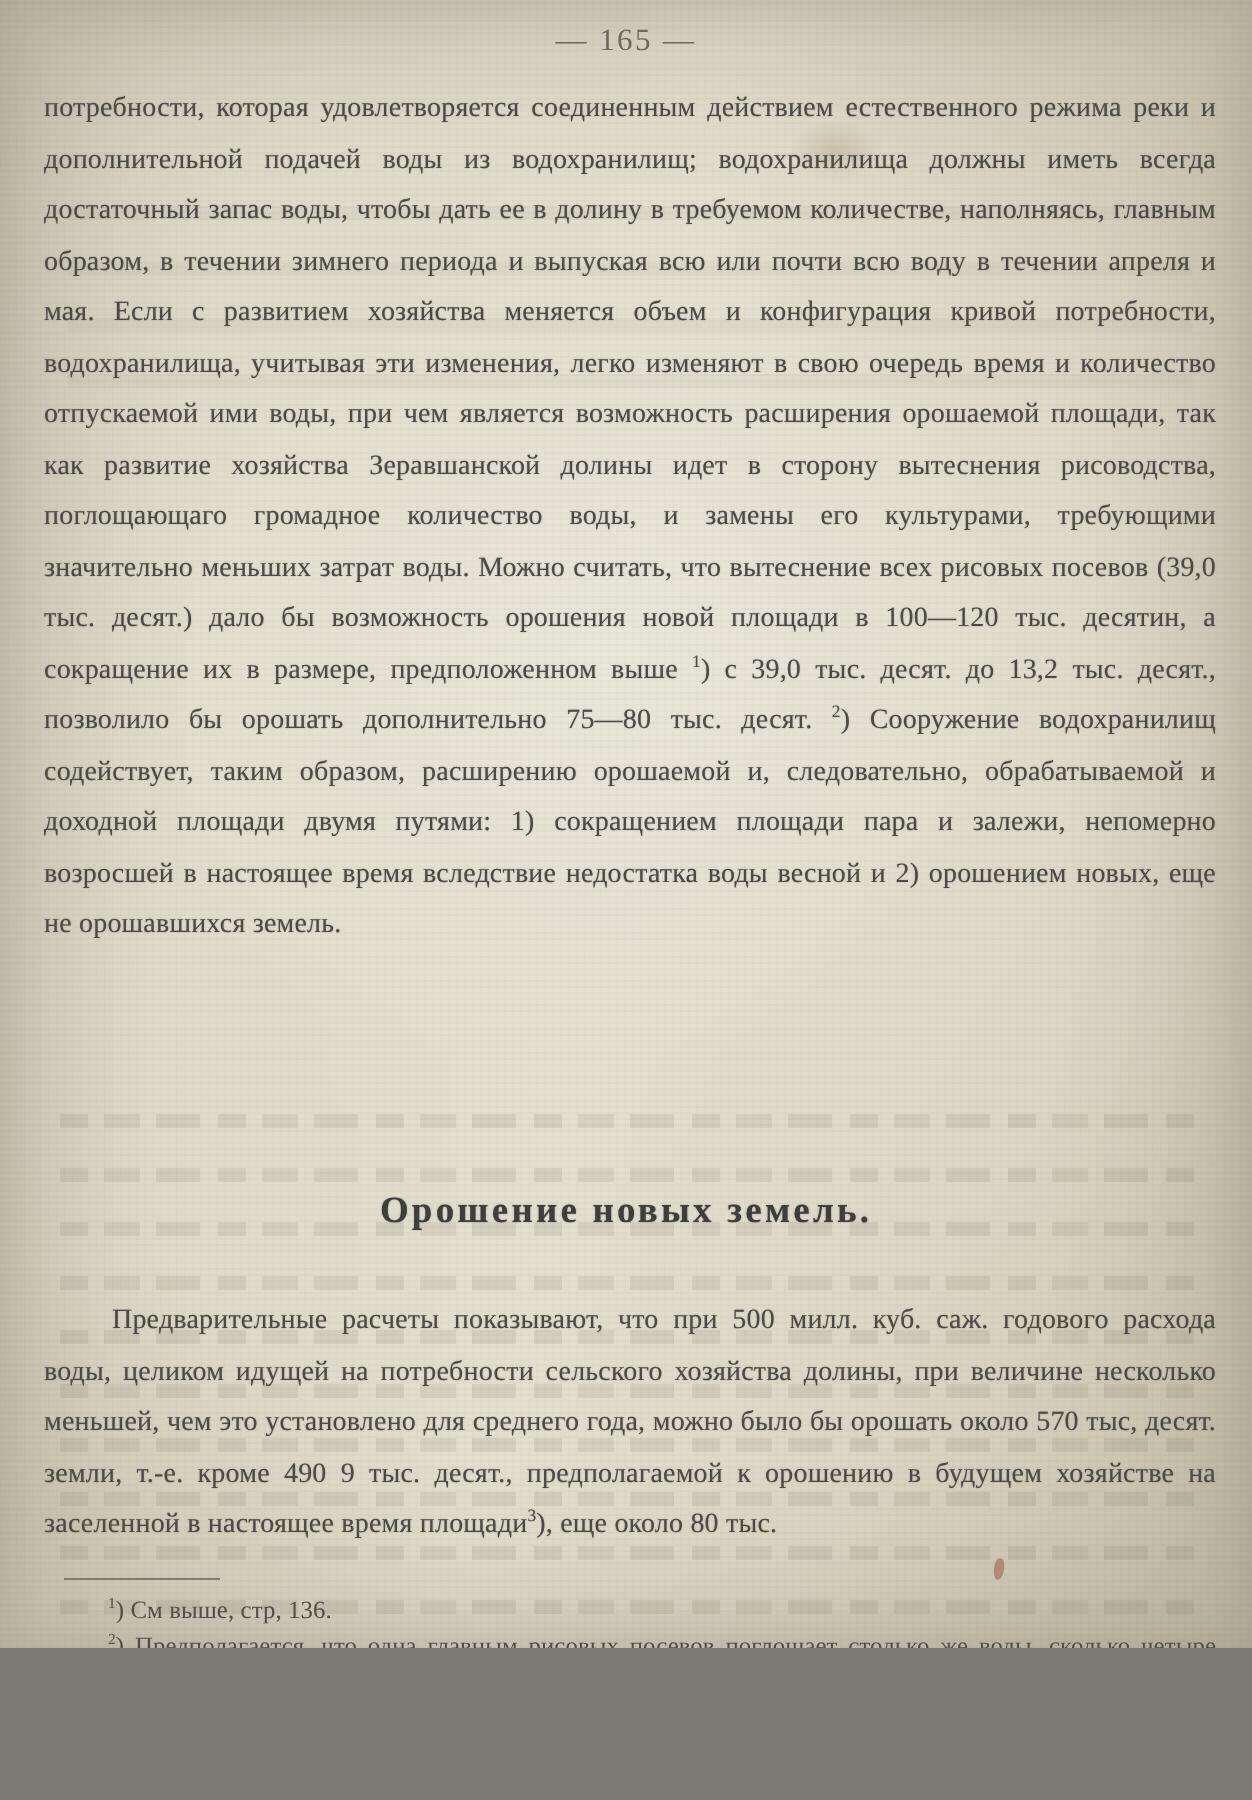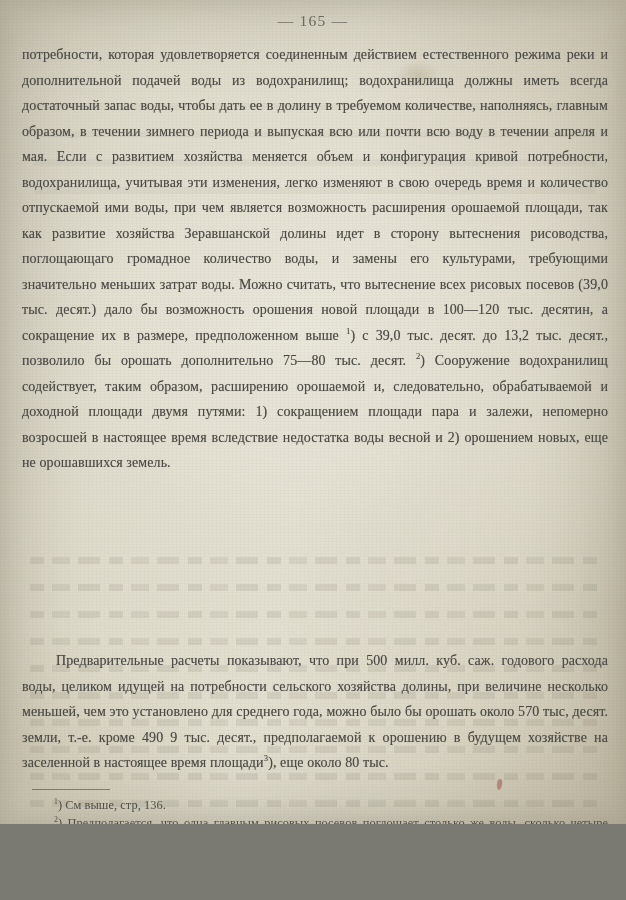--- a/index.html
+++ b/index.html
@@ -210,20 +210,21 @@
   <div class="mark" id="mark-red-2"></div>
 
   <div id="content">
 
     <div class="folio">— 165 —</div>
 
     <div class="body-block">
       <p class="para"><span>потребности, которая удовлетворяется соединенным действием естественного режима реки и дополнительной подачей воды из водохранилищ; водохранилища должны иметь всегда достаточный запас воды, чтобы дать ее в долину в требуемом количестве, наполняясь, главным образом, в течении зимнего периода и выпуская всю или почти всю воду в течении апреля и мая. Если с развитием хозяйства меняется объем и конфигурация кривой потребности, водохранилища, учитывая эти изменения, легко изменяют в свою очередь время и количество отпускаемой ими воды, при чем является возможность расширения орошаемой площади, так как развитие хозяйства Зеравшанской долины идет в сторону вытеснения рисоводства, поглощающаго громадное количество воды, и замены его культурами, требующими значительно меньших затрат воды. Можно считать, что вытеснение всех рисовых посевов (39,0 тыс. десят.) дало бы возможность орошения новой площади в 100—120 тыс. десятин, а сокращение их в размере, предположенном выше </span><sup>1</sup><span>) с 39,0 тыс. десят. до 13,2 тыс. десят., позволило бы орошать дополнительно 75—80 тыс. десят. </span><sup>2</sup><span>) Сооружение водохранилищ содействует, таким образом, расширению орошаемой и, следовательно, обрабатываемой и доходной площади двумя путями: 1) сокращением площади пара и залежи, непомерно возросшей в настоящее время вследствие недостатка воды весной и 2) орошением новых, еще не орошавшихся земель.</span></p>
     </div>
 
+    <div class="heading">Орошение новых земель.</div>
 
     <div class="block2">
       <p class="para indent"><span>Предварительные расчеты показывают, что при 500 милл. куб. саж. годового расхода воды, целиком идущей на потребности сельского хозяйства долины, при величине несколько меньшей, чем это установлено для среднего года, можно было бы орошать около 570 тыс, десят. земли, т.-е. кроме 490 9 тыс. десят., предполагаемой к орошению в будущем хозяйстве на заселенной в настоящее время площади</span><sup>3</sup><span>), еще около 80 тыс.</span></p>
     </div>
 
     <div class="fn-rule"></div>
 
     <div class="footnotes">
       <p class="fn"><sup>1</sup><span>) См  выше, стр, 136.</span></p>
       <p class="fn"><sup>2</sup><span>) Предполагается, что одна главным рисовых посевов поглощает столько же воды, сколько четыре десятины „сухих посевов“.</span></p>

